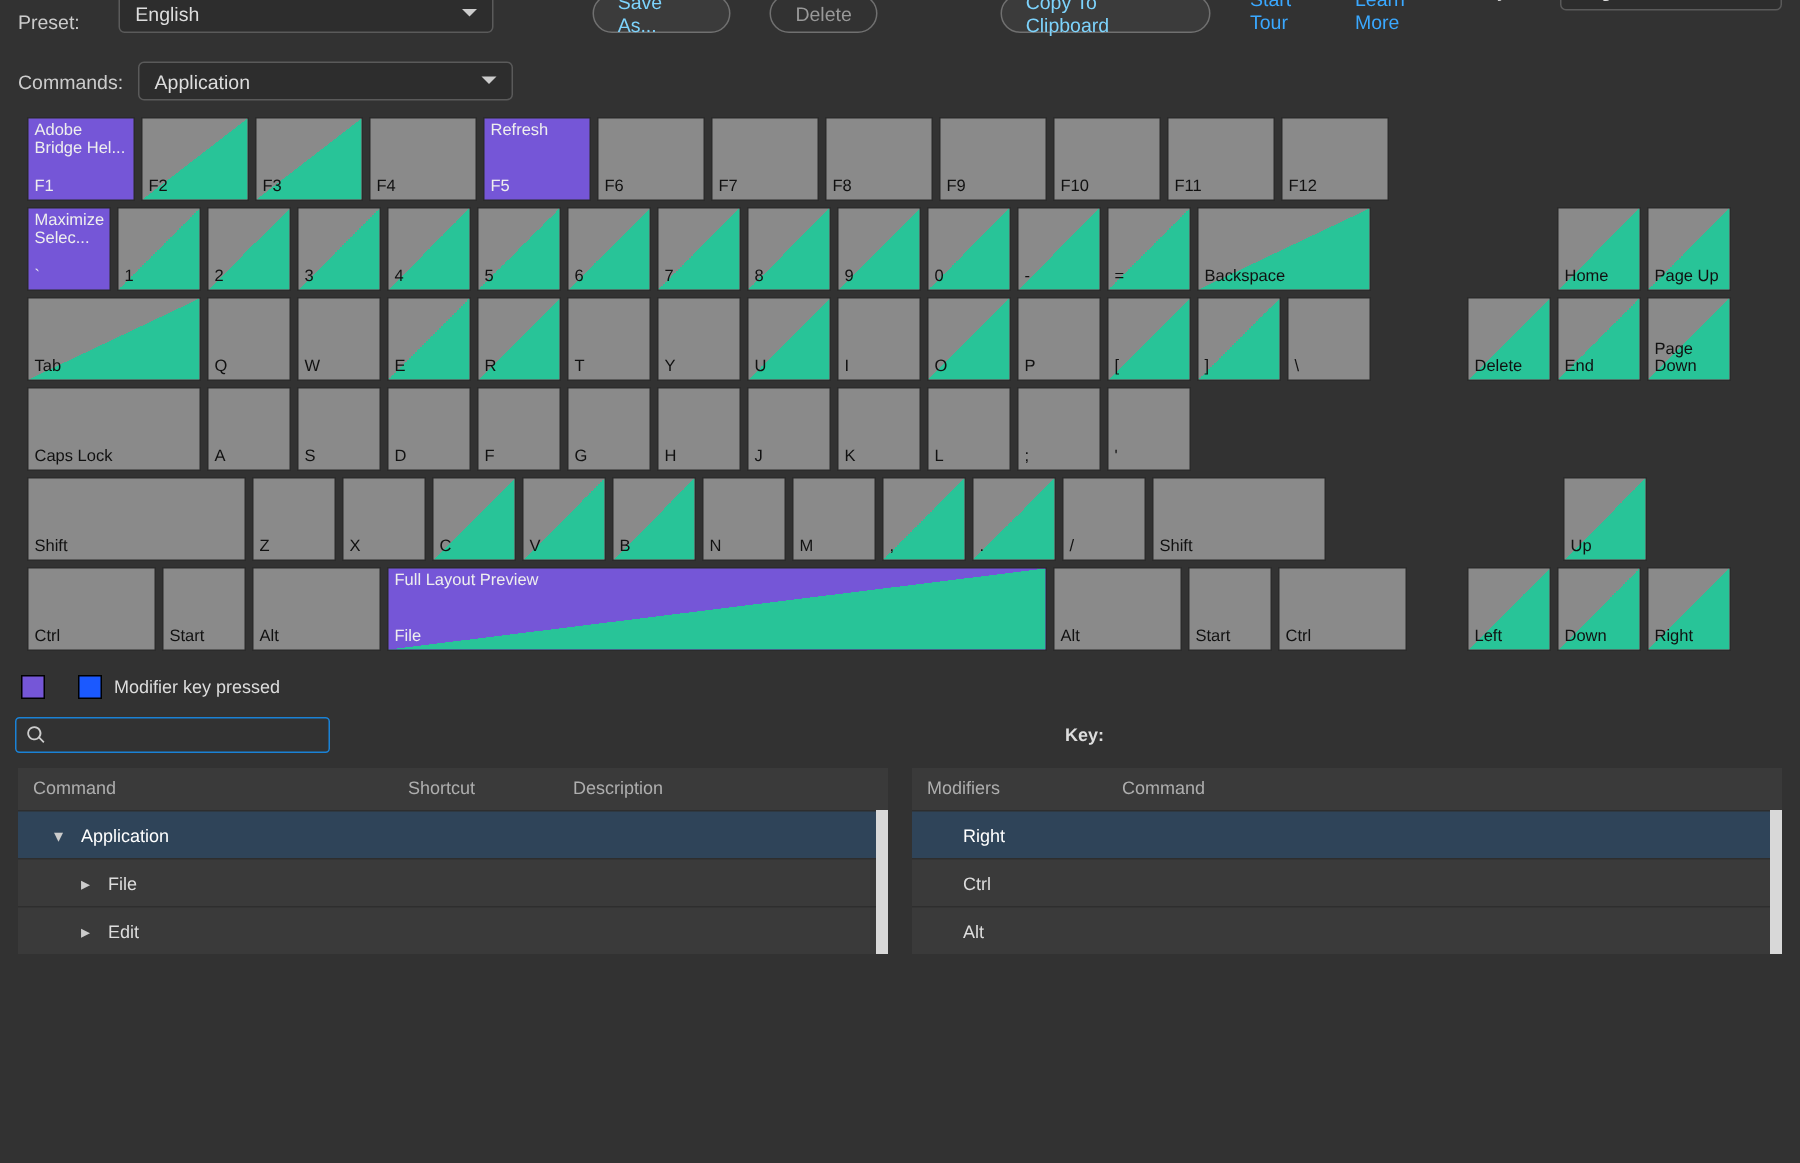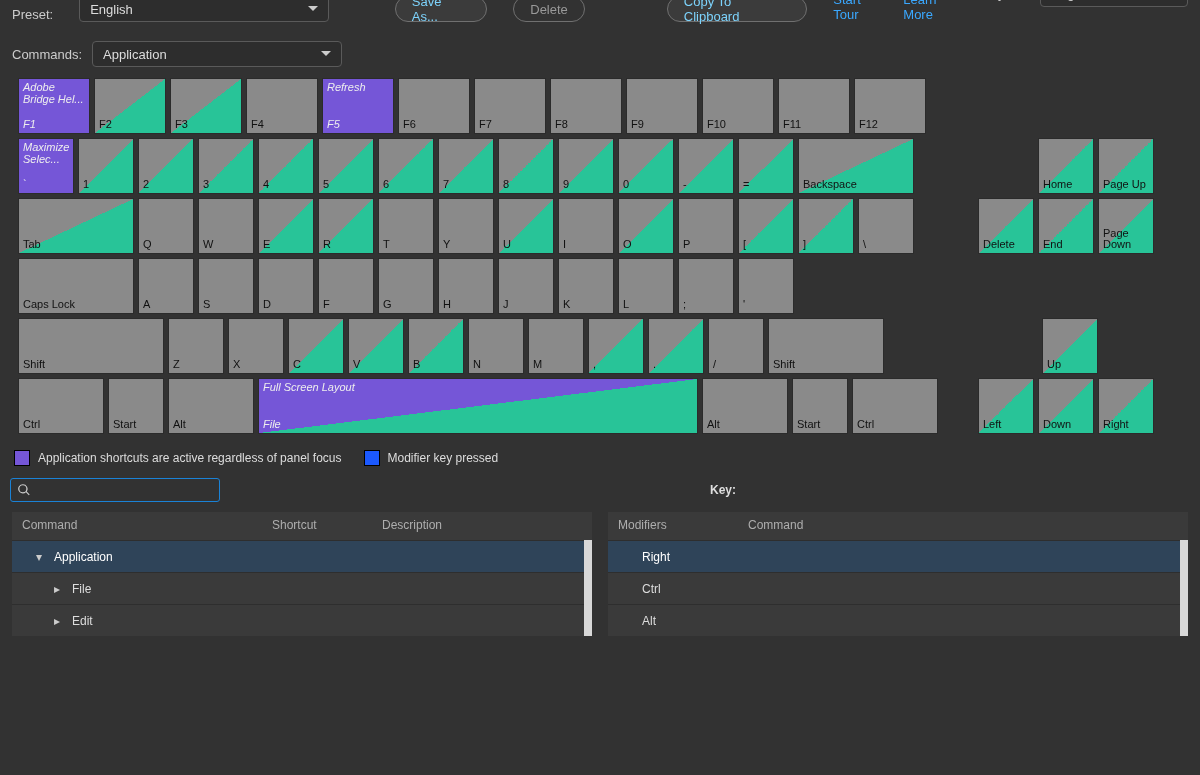--- a/index.html
+++ b/index.html
@@ -53,21 +53,21 @@
   .key .top { color:#111; font-size:11px; }
 
   .key.tealtri { }
   .key.tealtri::before {
     content:""; position:absolute; inset:0;
     background: linear-gradient(to top left, #28c498 0 50%, transparent 50% 100%);
   }
   .key.tealtri > * { position:relative; z-index:1; }
 
   .key.purple { background:#7556d7; }
-  .key.purple .top, .key.purple .bottom { color:#eee;font-style:italic; }
+  .key.purple .top, .key.purple .bottom { color:#eee; }
   .key.purple.tealtri::before {
     background: linear-gradient(to top left, #28c498 0 50%, transparent 50% 100%);
   }
 
   
   .w1   { flex-basis:56px; min-width:56px; }
   .w125 { flex-basis:72px; min-width:72px; }
   .w2   { flex-basis:116px;min-width:116px;}
   .w275 { flex-basis:146px;min-width:146px;}
   .wspace{ flex-basis:440px;min-width:440px;}
@@ -418,21 +418,21 @@
           </div>
           <div class="key w1 ">
             <div class="top"></div>
             <div class="bottom">Start</div>
           </div>
           <div class="key w85 ">
             <div class="top"></div>
             <div class="bottom">Alt</div>
           </div>
           <div class="key wspace purple tealtri">
-            <div class="top">Full Screen Layout</div>
+            <div class="top">Full Layout Preview</div>
             <div class="bottom">File</div>
           </div>
           <div class="key w85 ">
             <div class="top"></div>
             <div class="bottom">Alt</div>
           </div>
           <div class="key w1 ">
             <div class="top"></div>
             <div class="bottom">Start</div>
           </div>
@@ -494,21 +494,20 @@
             <div class="bottom">Right</div>
           </div>
         </div>
     </div>
   </div>
 </div>
 
 <div class="legend">
   <div class="leg-item">
       <div class="swatch sw-purple"></div>
-      <span>Application shortcuts are active regardless of panel focus</span>
     </div>
   <div class="leg-item">
       <div class="swatch sw-blue"></div>
       <span>Modifier key pressed</span>
     </div>
 </div>
 
 <div class="srow">
   <div class="search">
     <svg viewBox="0 0 24 24">

